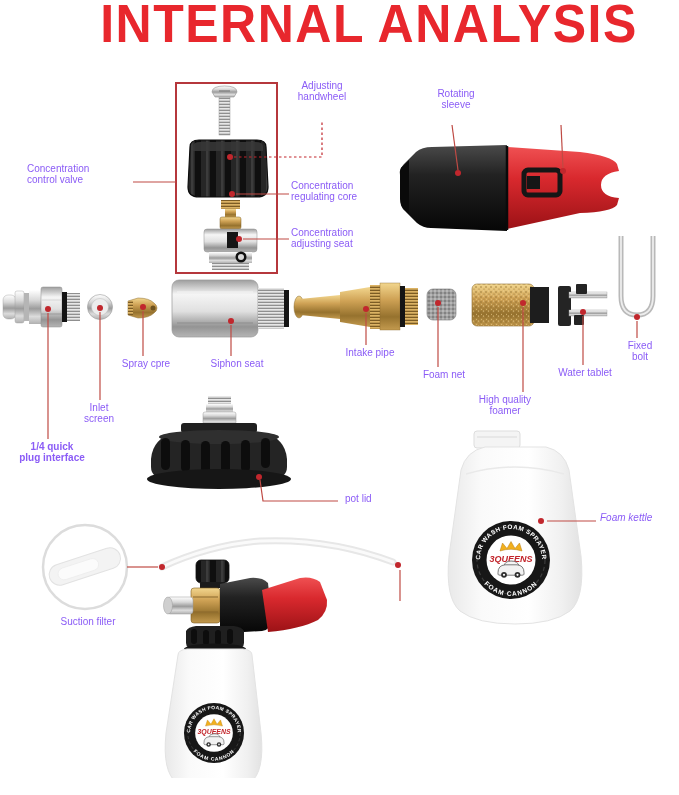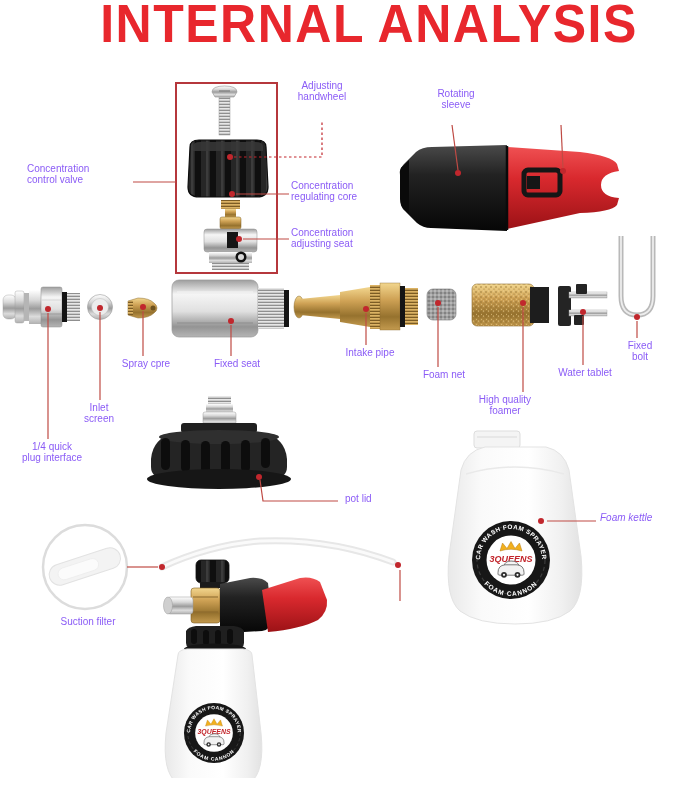--- a/index.html
+++ b/index.html
@@ -313,26 +313,26 @@
   <div class="lbl ctr" style="left:322px;top:80px;">Adjusting
 handwheel</div>
   <div class="lbl" style="left:27px;top:163px;">Concentration
 control valve</div>
   <div class="lbl" style="left:291px;top:180px;">Concentration
 regulating core</div>
   <div class="lbl" style="left:291px;top:227px;">Concentration
 adjusting seat</div>
   <div class="lbl ctr" style="left:456px;top:88px;">Rotating
 sleeve</div>
-  <div class="lbl ctr" style="left:52px;top:441px;">1/4 quick
+  <div class="lbl ctr" style="left:52px;top:441px;font-weight:bold;">1/4 quick
 plug interface</div>
   <div class="lbl ctr" style="left:99px;top:402px;">Inlet
 screen</div>
   <div class="lbl ctr" style="left:146px;top:358px;">Spray cpre</div>
-  <div class="lbl ctr" style="left:237px;top:358px;">Fixed seat</div>
+  <div class="lbl ctr" style="left:237px;top:358px;">Siphon seat</div>
   <div class="lbl ctr" style="left:370px;top:347px;">Intake pipe</div>
   <div class="lbl ctr" style="left:444px;top:369px;">Foam net</div>
   <div class="lbl ctr" style="left:505px;top:394px;">High quality
 foamer</div>
   <div class="lbl ctr" style="left:585px;top:367px;text-align:center;">Water tablet</div>
   <div class="lbl ctr" style="left:640px;top:340px;">Fixed bolt</div>
   <div class="lbl" style="left:345px;top:493px;">pot lid</div>
   <div class="lbl" style="left:600px;top:512px;font-style:italic;">Foam kettle</div>
   <div class="lbl ctr" style="left:88px;top:616px;">Suction filter</div>
 </div>

